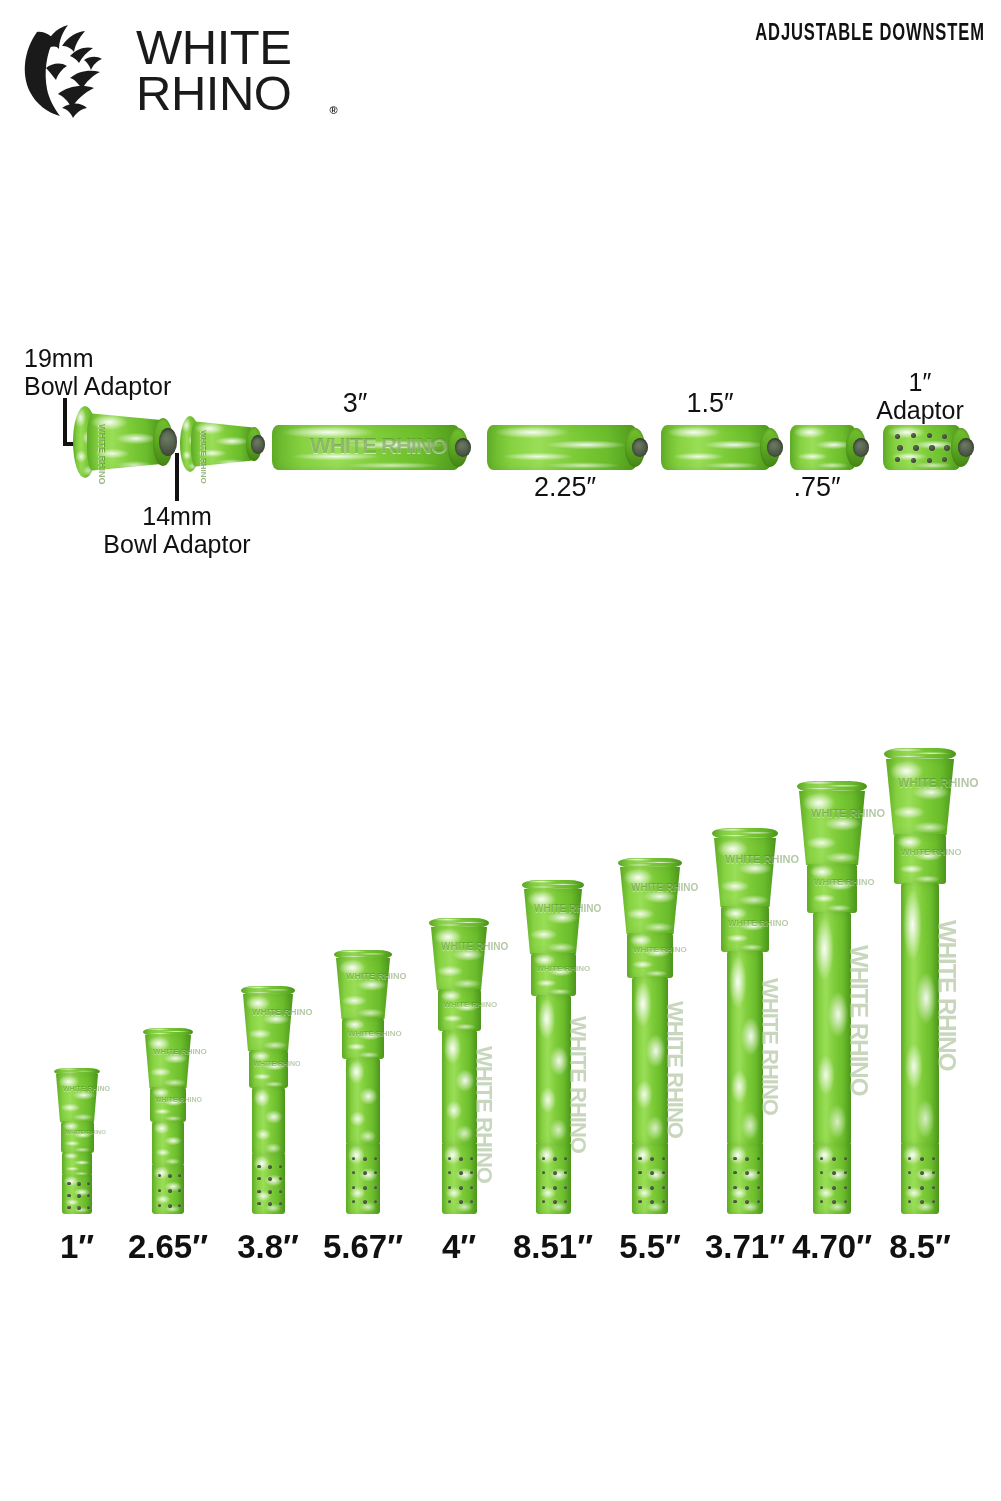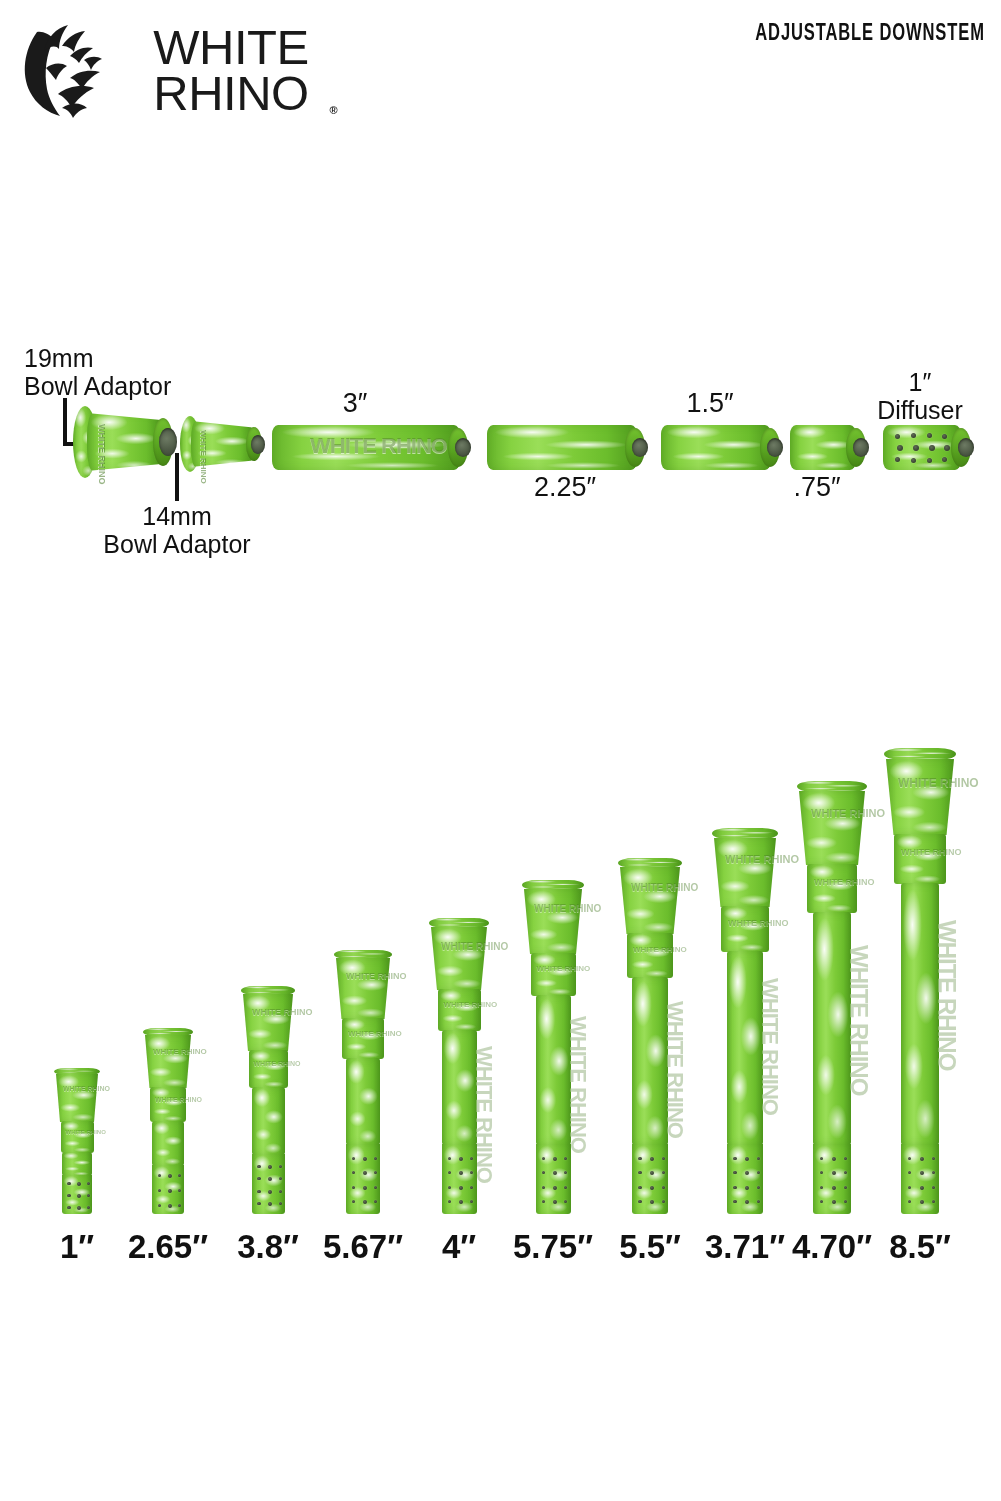--- a/index.html
+++ b/index.html
@@ -5,21 +5,21 @@
 <style>
   html,body{margin:0;padding:0;background:#ffffff;}
   body{
     width:1001px;height:1501px;position:relative;overflow:hidden;
     font-family:"Liberation Sans", sans-serif;
     color:#1a1a1a;
     -webkit-font-smoothing:antialiased;
   }
 
   
-  #header{position:absolute;left:0;top:0;width:1001px;height:150px;text-align:center;}
+  #header{position:absolute;left:0;top:0;width:1001px;height:150px;}
   #logo-block{position:absolute;left:18px;top:12px;width:300px;height:110px;}
   #rhino-mark{position:absolute;left:0;top:4px;width:112px;height:108px;}
   #logo-wordmark{
     position:absolute;left:118px;top:4px;width:190px;height:110px;
     display:flex;flex-direction:column;justify-content:center;
   }
   .word{
     font-family:"Liberation Sans", sans-serif;
     font-weight:400;font-size:49px;line-height:0.93;
     letter-spacing:-0.5px;color:#1a1a1a;white-space:nowrap;
@@ -210,21 +210,21 @@
 
   <div class="callout center" style="left:772px;top:132px;width:90px;font-size:27px;">.75″</div>
   <div class="tube" style="left:790px;top:85px;width:90px;height:45px;">
     <div class="sil vert tube-body" style="left:0;top:0;width:66px;height:45px;"></div>
     <div class="ring" style="left:56px;top:3px;width:20px;height:39px;"></div>
     <div class="bore" style="left:63px;top:13px;width:16px;height:19px;"></div>
   </div>
 
   <div class="callout center" style="left:850px;top:28px;width:140px;">
     <div>1″</div>
-    <div>Diffuser</div>
+    <div>Adaptor</div>
   </div>
   <div class="tube" style="left:883px;top:85px;width:100px;height:45px;">
     <div class="sil vert tube-body" style="left:0;top:0;width:78px;height:45px;"></div>
     <div class="hole" style="left:12px;top:9px;width:5px;height:5px;"></div>
     <div class="hole" style="left:28px;top:8px;width:5px;height:5px;"></div>
     <div class="hole" style="left:44px;top:8px;width:5px;height:5px;"></div>
     <div class="hole" style="left:59px;top:9px;width:5px;height:5px;"></div>
     <div class="hole" style="left:14px;top:20px;width:6px;height:6px;"></div>
     <div class="hole" style="left:30px;top:20px;width:6px;height:6px;"></div>
     <div class="hole" style="left:46px;top:20px;width:6px;height:6px;"></div>
@@ -449,17 +449,17 @@
       <div class="hole" style="left:36px;top:452px;width:4.2px;height:4.2px;"></div>
       <div class="hole" style="left:48.16px;top:452px;width:3.2px;height:3.2px;"></div>
     </div>
   </div>
 
 <div class="size-label" style="left: 17px; top: 1228px; width: 120px;">1″</div>
 <div class="size-label" style="left: 108px; top: 1228px; width: 120px;">2.65″</div>
 <div class="size-label" style="left: 208px; top: 1228px; width: 120px;">3.8″</div>
 <div class="size-label" style="left: 303px; top: 1228px; width: 120px;">5.67″</div>
 <div class="size-label" style="left: 399px; top: 1228px; width: 120px;">4″</div>
-<div class="size-label" style="left: 493px; top: 1228px; width: 120px;">5.75″</div>
+<div class="size-label" style="left: 493px; top: 1228px; width: 120px;">8.51″</div>
 <div class="size-label" style="left: 590px; top: 1228px; width: 120px;">5.5″</div>
 <div class="size-label" style="left: 685px; top: 1228px; width: 120px;">3.71″</div>
 <div class="size-label" style="left: 772px; top: 1228px; width: 120px;">4.70″</div>
 <div class="size-label" style="left: 860px; top: 1228px; width: 120px;">8.5″</div>
 
 </body></html>

